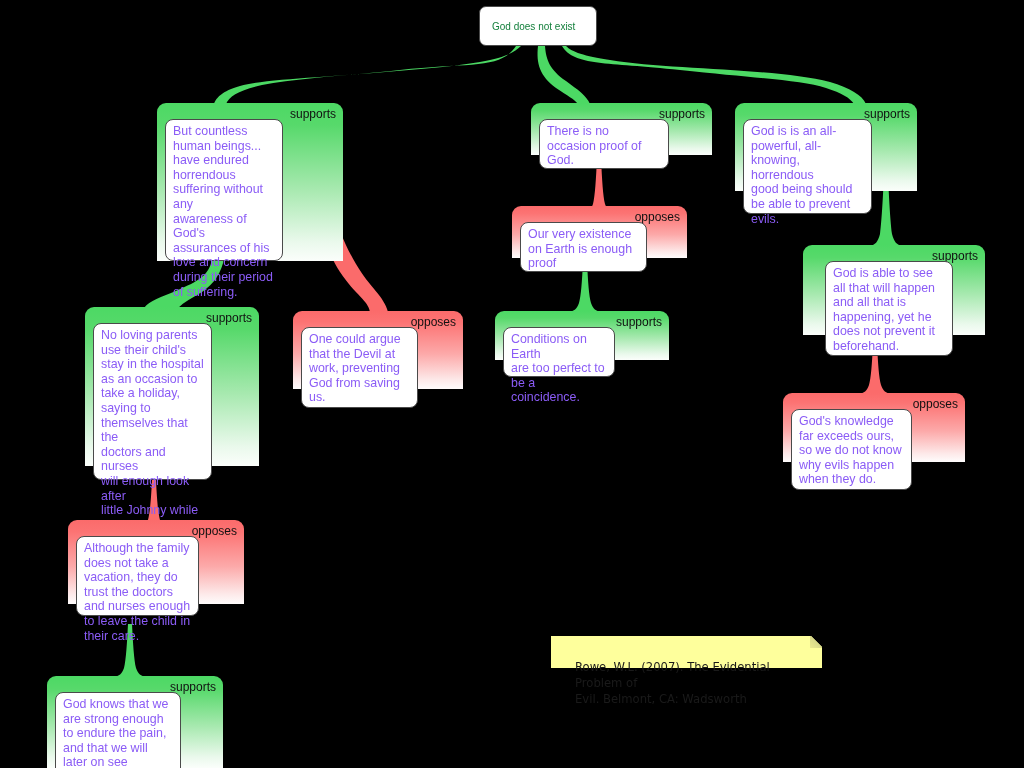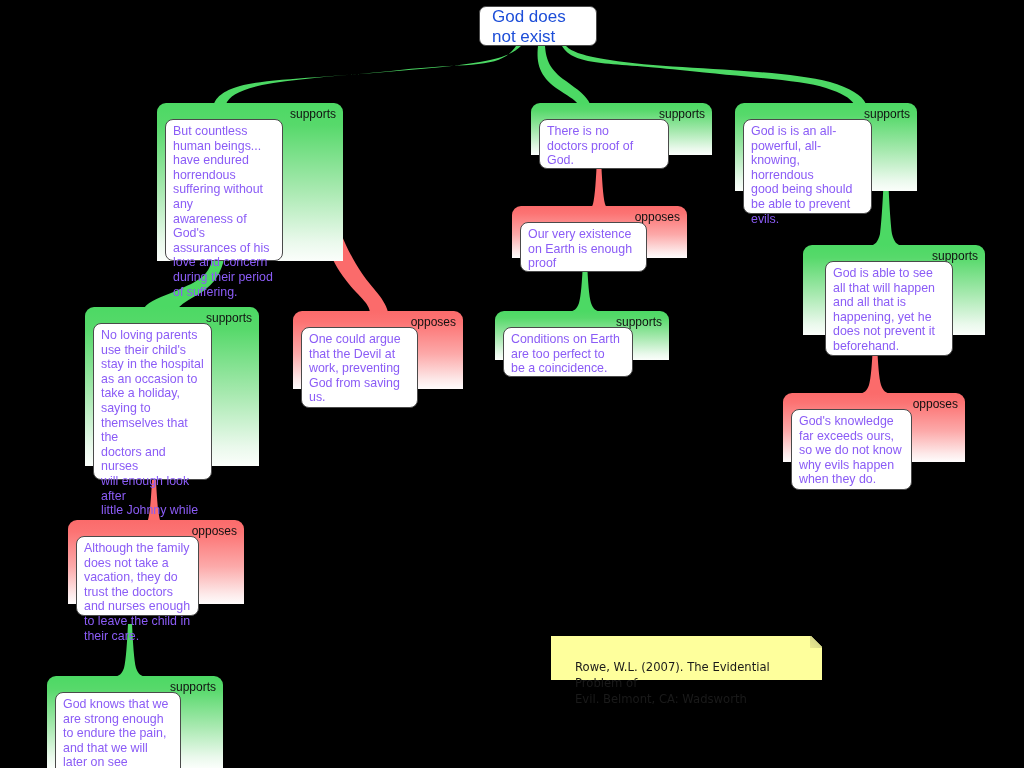--- a/index.html
+++ b/index.html
@@ -23,24 +23,24 @@
   }
 
   
   .root-node {
     position: absolute;
     background: #ffffff;
     border: 1px solid #4a4a4a;
     border-radius: 7px;
     box-sizing: border-box;
     display: flex;
-    align-items: flex-start;
+    align-items: center;
     padding: 0 12px;
-    font-size: 17px;
-    color: #1d4ed8;
+    font-size: 10px;
+    color: #15803d;
     z-index: 5;
   }
 
   
   .node {
     position: absolute;
     box-sizing: border-box;
     border-top-left-radius: 9px;
     border-top-right-radius: 9px;
     z-index: 4;
@@ -149,21 +149,21 @@
 awareness of God's
 assurances of his
 love and concern
 during their period
 of suffering.</div>
   </div>
 
   <div class="node supports" style="left:531px; top:103px; width:181px; height:52px;">
     <span class="reltag">supports</span>
     <div class="body" style="width:130px; height:50px;">There is no
-doctors proof of
+occasion proof of
 God.</div>
   </div>
 
   <div class="node supports" style="left:735px; top:103px; width:182px; height:88px;">
     <span class="reltag">supports</span>
     <div class="body" style="width:129px; height:95px;">God is is an all-
 powerful, all-
 knowing, horrendous
 good being should
 be able to prevent
@@ -181,21 +181,21 @@
 
   <div class="node opposes" style="left:512px; top:206px; width:175px; height:52px;">
     <span class="reltag">opposes</span>
     <div class="body" style="width:127px; height:50px;">Our very existence
 on Earth is enough
 proof</div>
   </div>
 
   <div class="node supports" style="left:495px; top:311px; width:174px; height:49px;">
     <span class="reltag">supports</span>
-    <div class="body" style="width:130px; height:50px;">Conditions on Earth
+    <div class="body" style="width:112px; height:50px;">Conditions on Earth
 are too perfect to
 be a coincidence.</div>
   </div>
 
   <div class="node supports" style="left:803px; top:245px; width:182px; height:90px;">
     <span class="reltag">supports</span>
     <div class="body" style="width:128px; height:95px;margin-left:14px;">God is able to see
 all that will happen
 and all that is
 happening, yet he
@@ -241,19 +241,19 @@
   <div class="node supports" style="left:47px; top:676px; width:176px; height:92px;">
     <span class="reltag">supports</span>
     <div class="body" style="width:126px; height:95px;">God knows that we
 are strong enough
 to endure the pain,
 and that we will
 later on see
 improvement.</div>
   </div>
 
-  <div class="note" style="left:551px; top:636px; width:271px; height:44px;padding-left:24px;">
+  <div class="note" style="left:551px; top:636px; width:271px; height:32px;padding-left:24px;">
     <span>Rowe, W.L. (2007). The Evidential Problem of
 Evil. Belmont, CA: Wadsworth</span>
     <span class="fold"></span>
   </div>
 
 </div>
 
 </body></html>

